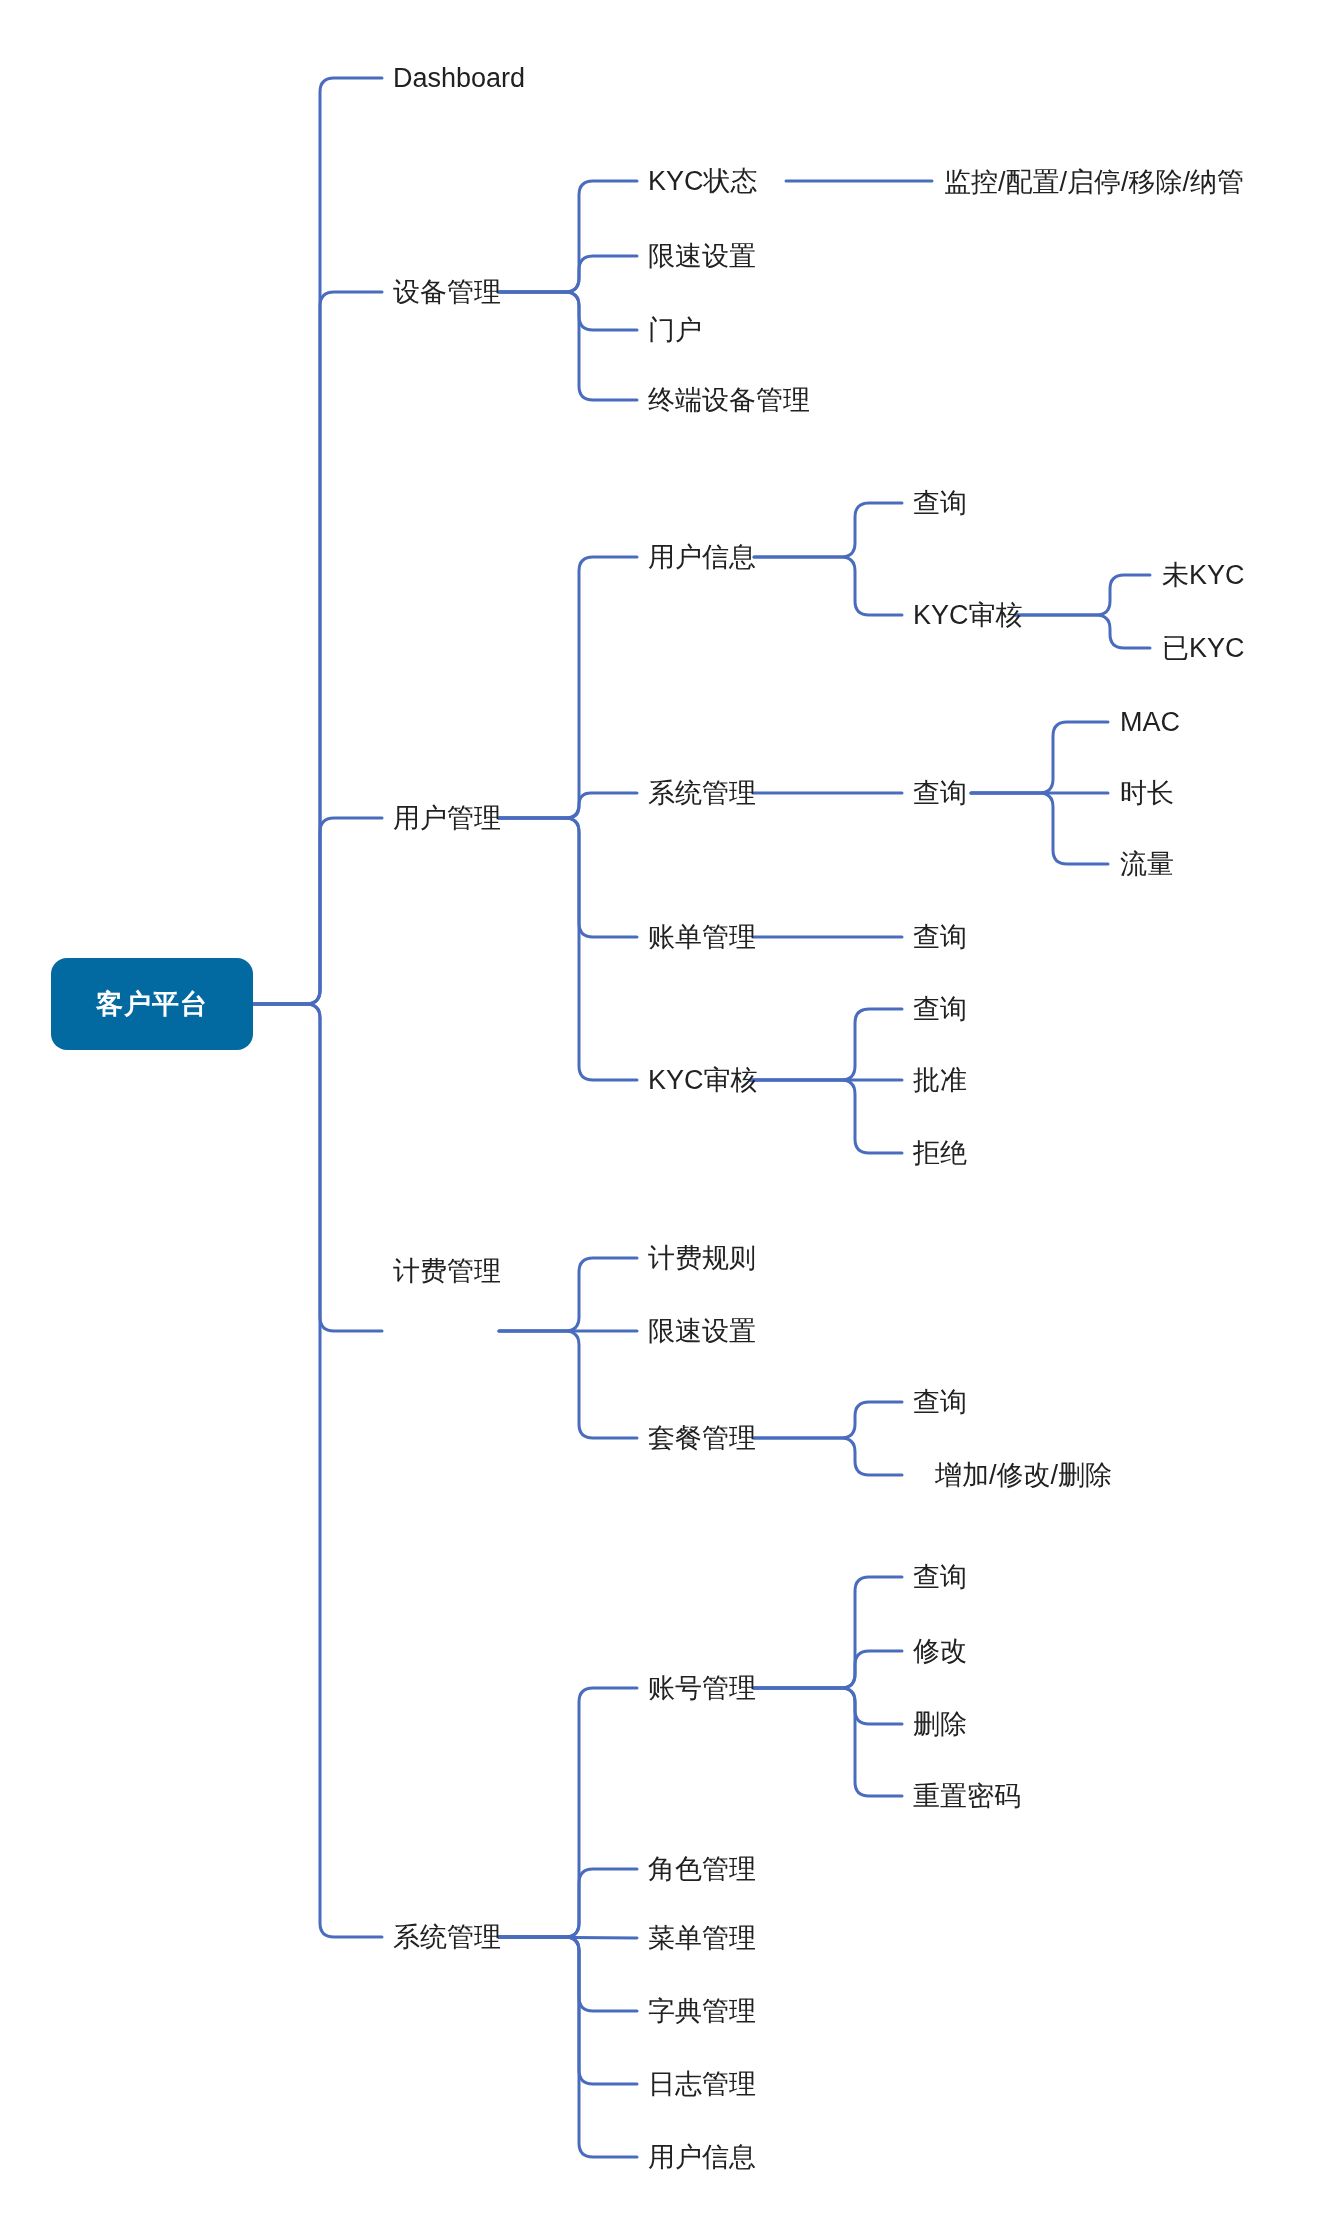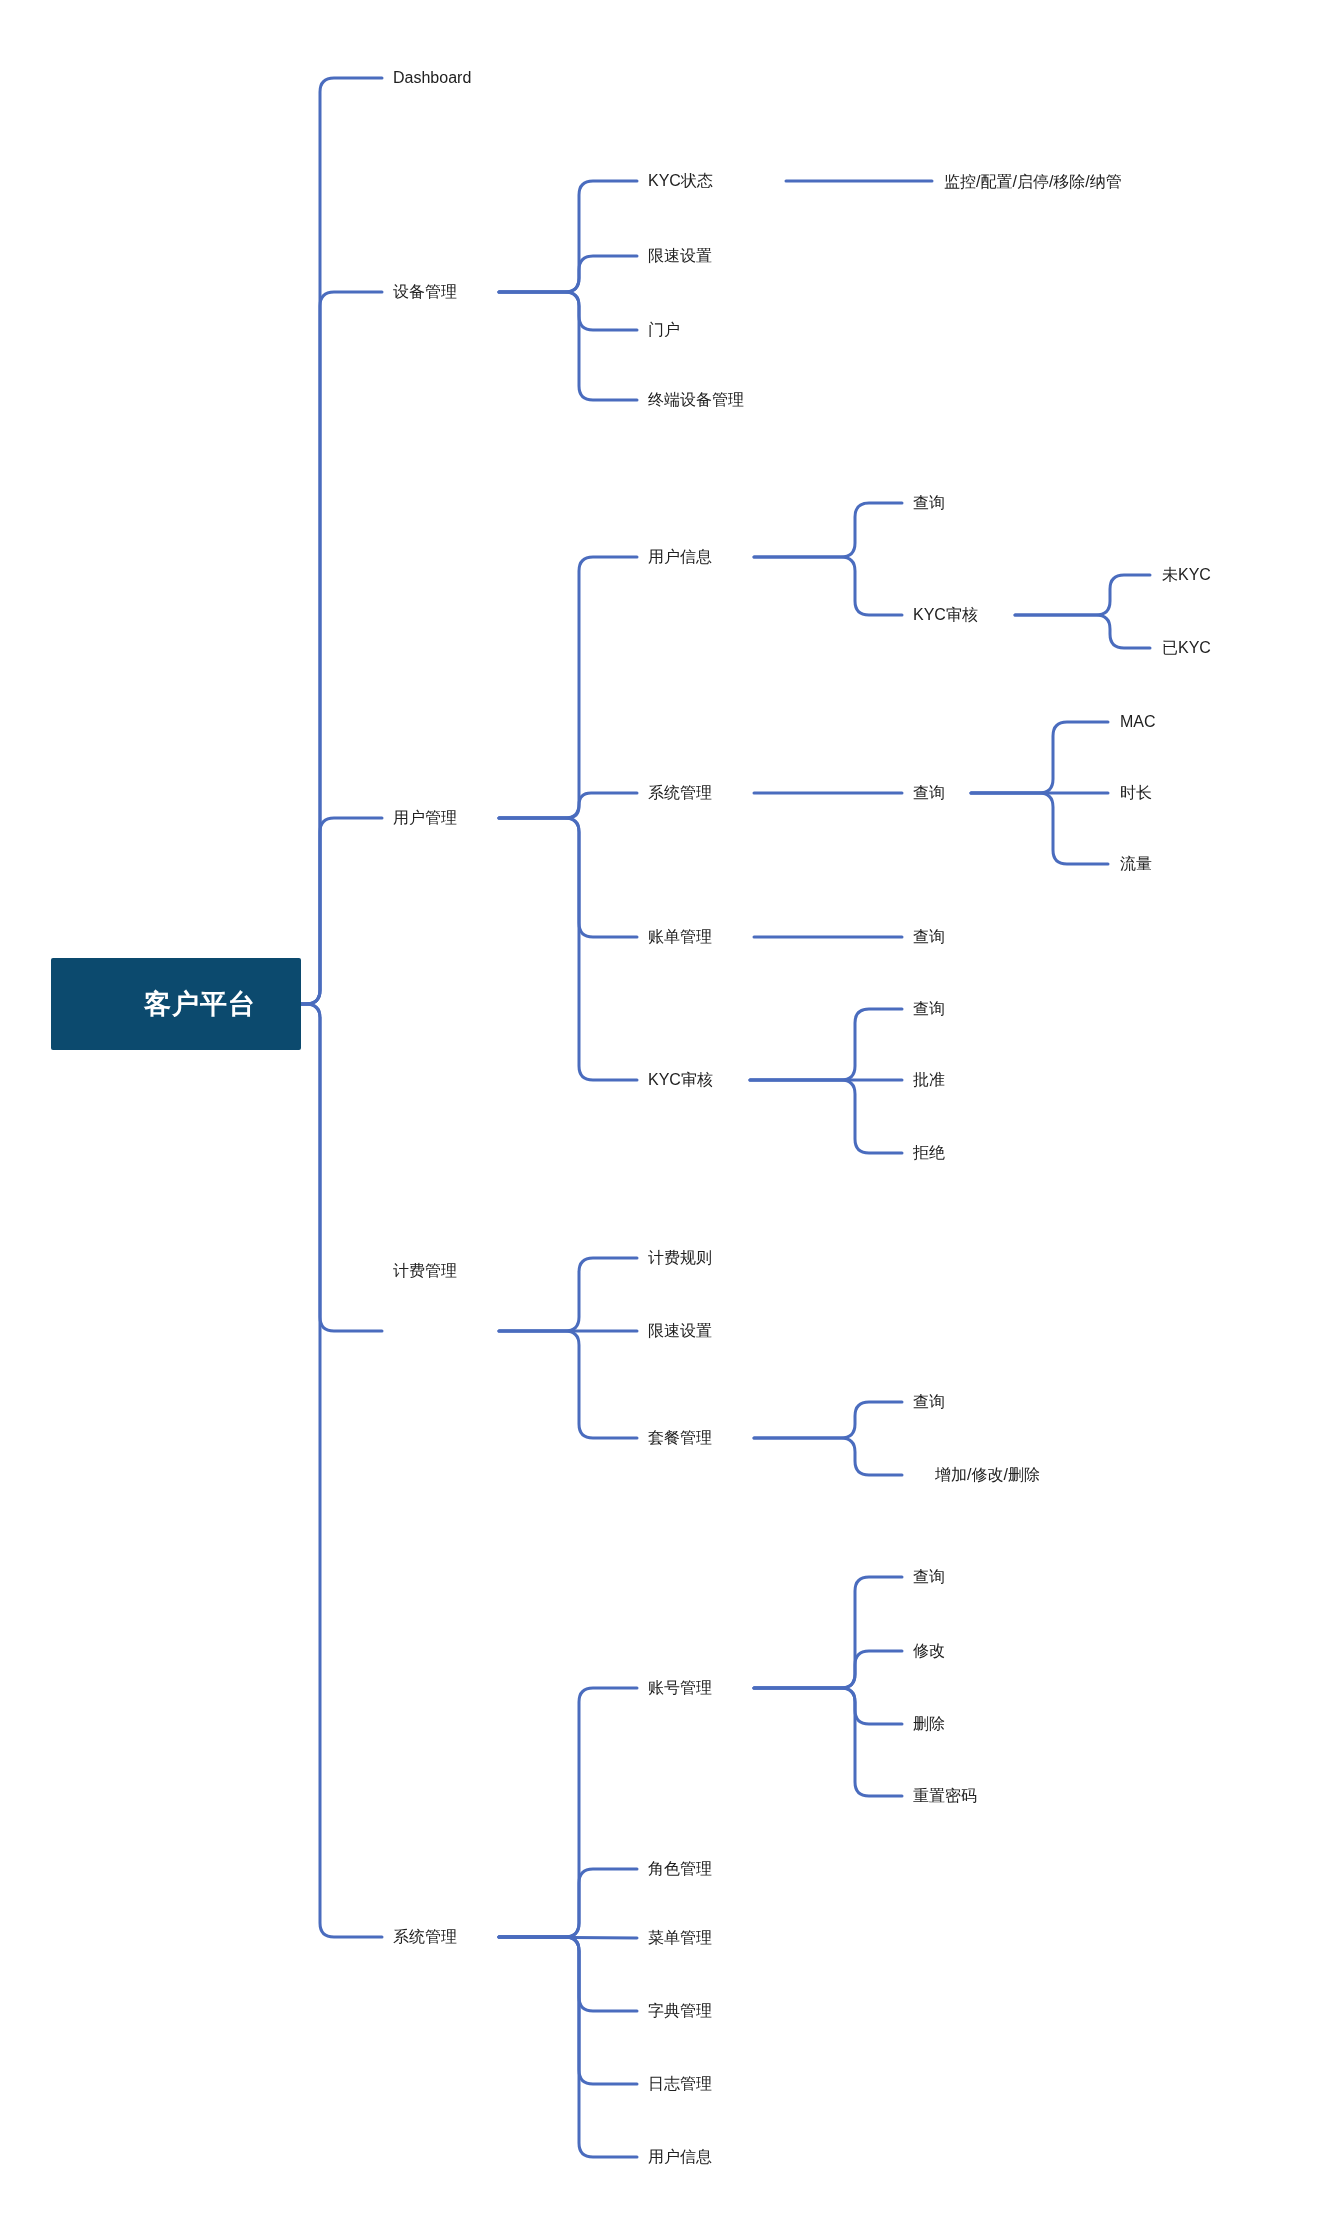--- a/index.html
+++ b/index.html
@@ -11,39 +11,38 @@
     font-family: "Liberation Sans", "DejaVu Sans", sans-serif;
     overflow: hidden;
   }
   .wires {
     position: absolute;
     left: 0; top: 0;
     width: 1344px; height: 2240px;
   }
   .node {
     position: absolute;
-    font-size: 16px;
+    font-size: 27px;
     line-height: 34px;
     color: #212121;
     white-space: nowrap;
   }
   .root {
     position: absolute;
     left: 51px; top: 958px;
     width: 202px; height: 92px;
-    background: #0c4a6e;
-    border-radius: 2px;
+    background: #0369a1;
+    border-radius: 16px;
     display: flex;
     align-items: center;
     justify-content: center;
     color: #ffffff;
     font-size: 27px;
     font-weight: bold;
     letter-spacing: 1px;
-    padding-left: 48px;
   }
 </style>
 </head>
 <body>
 
 <div class="canvas">
 
   <svg class="wires" viewBox="0 0 1344 2240">
     <g fill="none" stroke="#4a6cbe" stroke-width="3" stroke-linecap="round">
 

